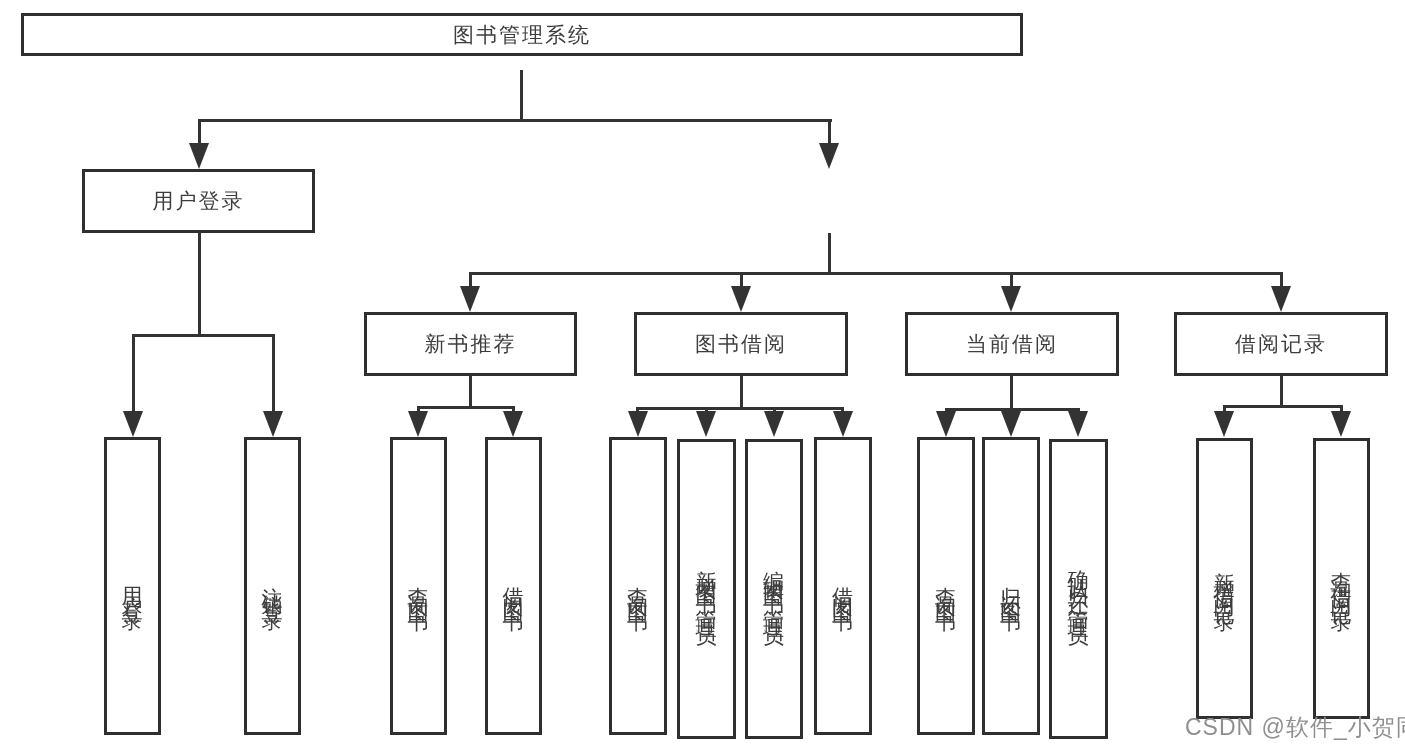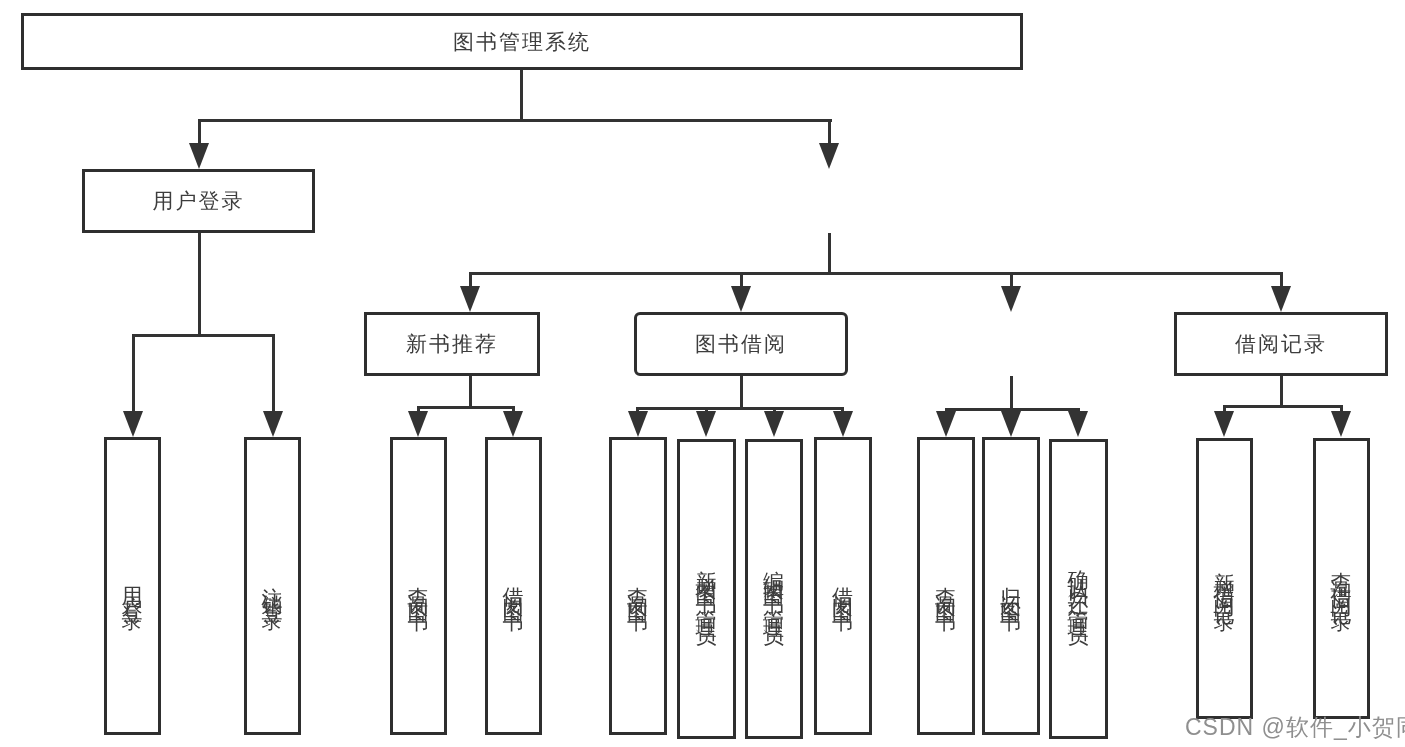--- a/index.html
+++ b/index.html
@@ -25,21 +25,21 @@
   .watermark{
     position:absolute;left:1185px;top:712px;font-size:23px;letter-spacing:1px;
     color:#8f8f8f;white-space:nowrap;z-index:5;
   }
 </style>
 </head>
 <body>
 
 <div class="canvas">
 
-  <div class="box hbox" style="left:21px;top:13px;width:1002px;height:57px;">图书管理系统</div>
+  <div class="box hbox" style="left:21px;top:13px;width:1002px;height:43px;">图书管理系统</div>
 
   <div class="vline" style="left:520px;top:70px;width:3px;height:49px;"></div>
   <div class="hline" style="left:198px;top:119px;width:634px;height:3px;"></div>
   <div class="vline" style="left:198px;top:119px;width:3px;height:26px;"></div>
   <div class="arrow" style="left:189px;top:143px;"></div>
   <div class="vline" style="left:828px;top:119px;width:3px;height:26px;"></div>
   <div class="arrow" style="left:819px;top:143px;"></div>
 
   <div class="box hbox" style="left:82px;top:169px;width:233px;height:64px;">用户登录</div>
 
@@ -54,22 +54,23 @@
   <div class="hline" style="left:469px;top:272px;width:813px;height:3px;"></div>
   <div class="vline" style="left:469px;top:272px;width:3px;height:16px;"></div>
   <div class="arrow" style="left:460px;top:286px;"></div>
   <div class="vline" style="left:740px;top:272px;width:3px;height:16px;"></div>
   <div class="arrow" style="left:731px;top:286px;"></div>
   <div class="vline" style="left:1010px;top:272px;width:3px;height:16px;"></div>
   <div class="arrow" style="left:1001px;top:286px;"></div>
   <div class="vline" style="left:1280px;top:272px;width:3px;height:16px;"></div>
   <div class="arrow" style="left:1271px;top:286px;"></div>
 
-  <div class="box hbox" style="left:364px;top:312px;width:176px;height:64px;text-align:right;">新书推荐</div>
-  <div class="box hbox" style="left:634px;top:312px;width:214px;height:64px;border-radius:6px;">图书借阅</div>
+  <div class="box hbox" style="left:364px;top:312px;width:213px;height:64px;text-align:right;">新书推荐</div>
+  <div class="box hbox" style="left:634px;top:312px;width:214px;height:64px;">图书借阅</div>
+  <div class="box hbox" style="left:905px;top:312px;width:214px;height:64px;">当前借阅</div>
   <div class="box hbox" style="left:1174px;top:312px;width:214px;height:64px;">借阅记录</div>
 
   <div class="vline" style="left:469px;top:376px;width:3px;height:30px;"></div>
   <div class="hline" style="left:417px;top:406px;width:98px;height:3px;"></div>
   <div class="vline" style="left:417px;top:406px;width:3px;height:7px;"></div>
   <div class="arrow" style="left:408px;top:411px;"></div>
   <div class="vline" style="left:512px;top:406px;width:3px;height:7px;"></div>
   <div class="arrow" style="left:503px;top:411px;"></div>
 
   <div class="vline" style="left:740px;top:376px;width:3px;height:31px;"></div>

